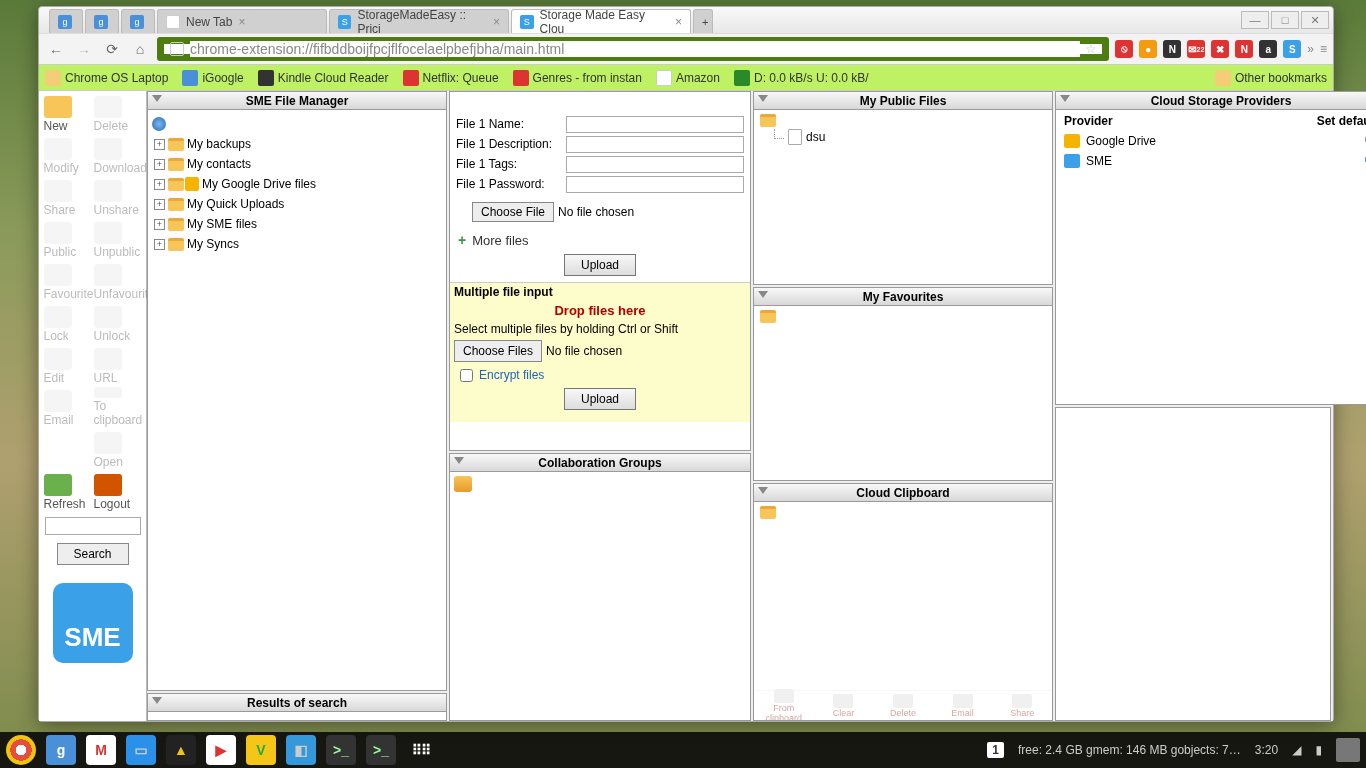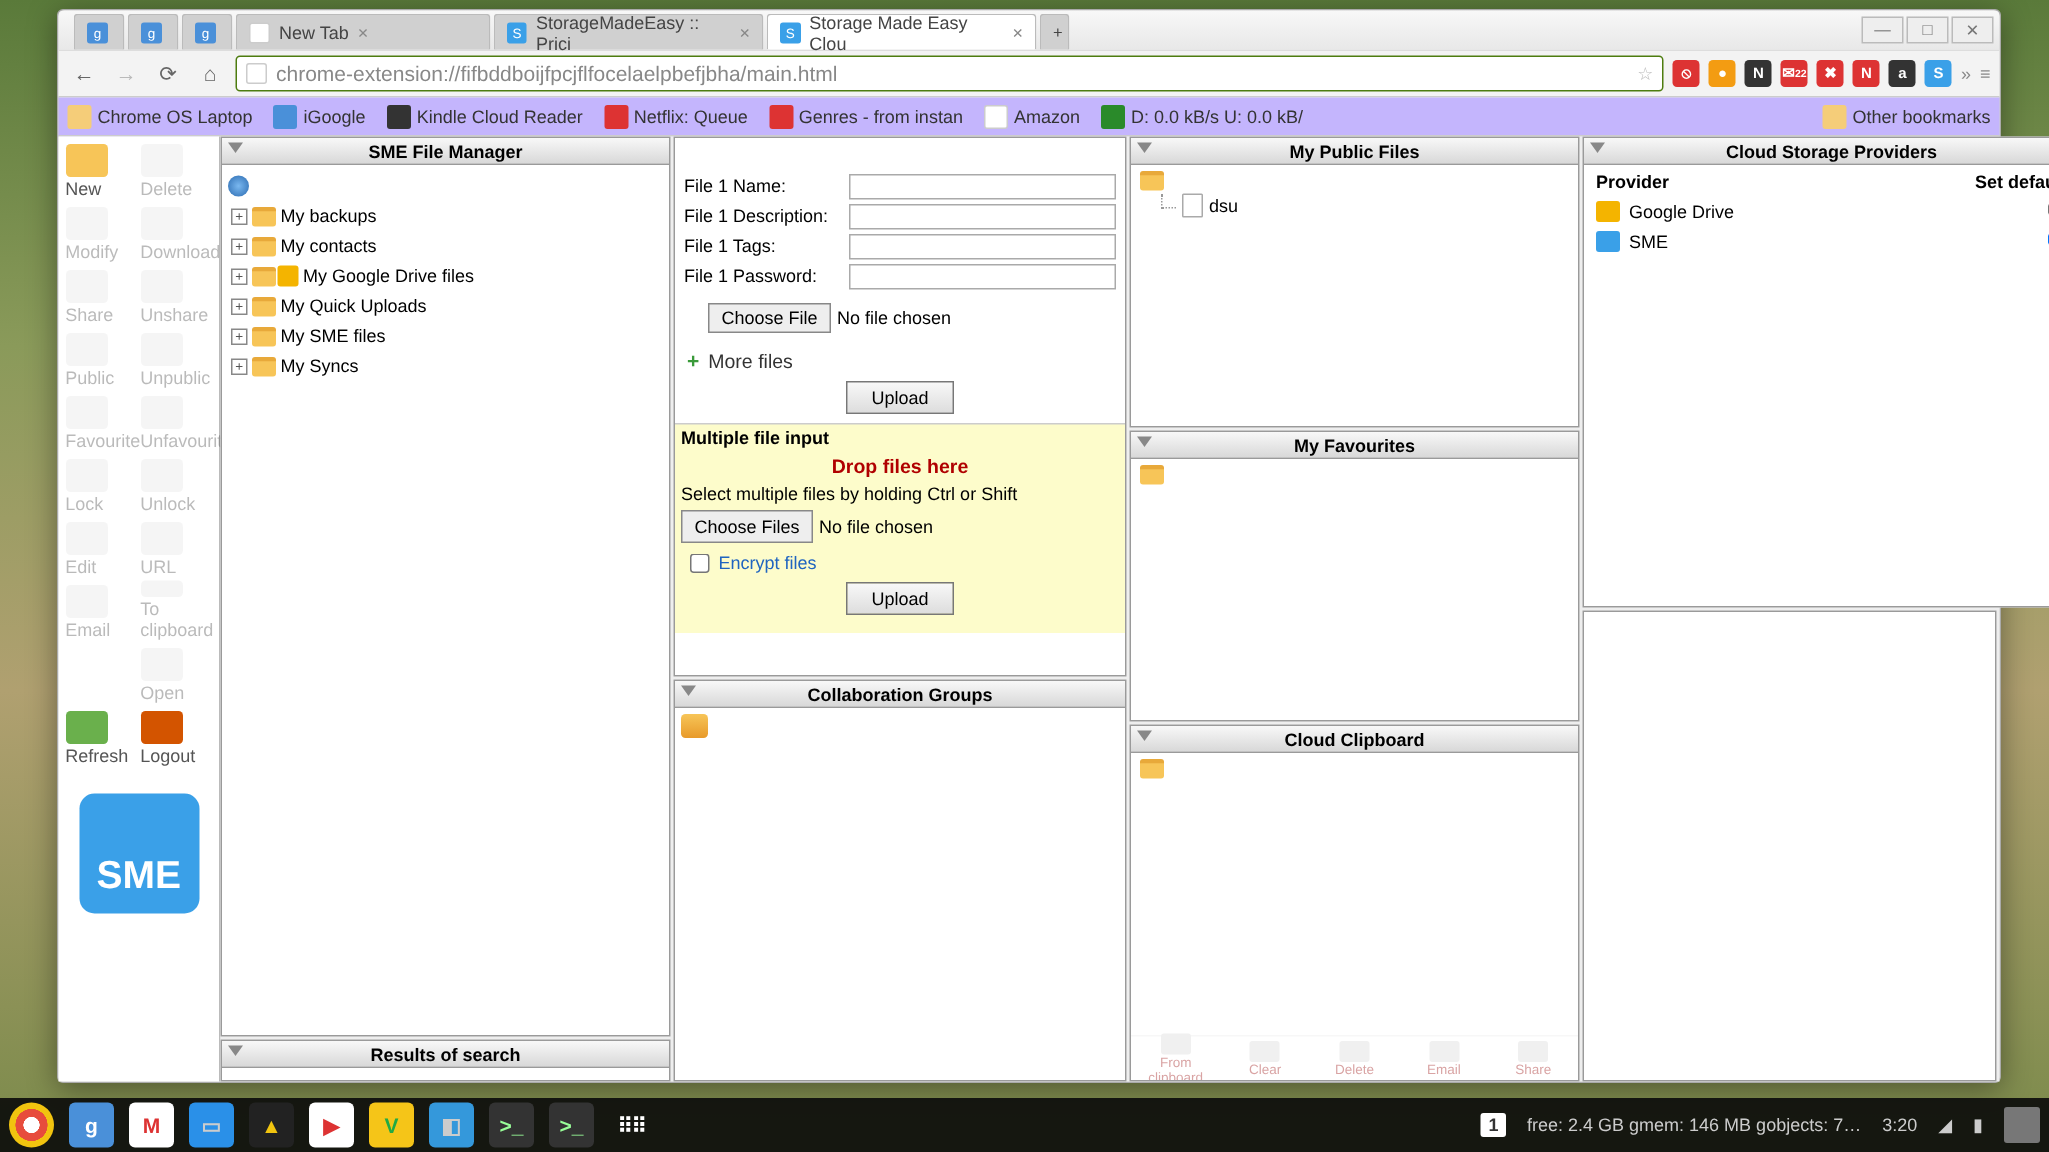--- a/index.html
+++ b/index.html
@@ -13,27 +13,27 @@
 .tabstrip .tab { height:24px; min-width:34px; background:#d0d0d0; border:1px solid #bbb; border-bottom:none; border-radius:3px 3px 0 0; margin-right:2px; display:flex; align-items:center; padding:0 8px; gap:6px; color:#444; font-size:11px; }
 .tabstrip .tab.active { background:#fff; }
 .tabstrip .tab .fav { width:14px; height:14px; display:inline-block; background:#4a90d9; border-radius:2px; font-size:9px; color:#fff; text-align:center; line-height:14px;}
 .tabstrip .tab .x { color:#888; }
 .winbtns { position:absolute; right:4px; top:4px; display:flex; gap:2px; }
 .winbtns div { width:28px; height:18px; border:1px solid #bbb; background:#eee; display:flex; align-items:center; justify-content:center; color:#777; font-size:11px;}
 
 
 .navbar { height:32px; background:#f3f3f3; border-top:1px solid #ddd; border-bottom:1px solid #ccc; display:flex; align-items:center; padding:0 6px; gap:6px; }
 .navbtn { width:22px; height:22px; color:#666; display:flex; align-items:center; justify-content:center; border-radius:2px; font-size:14px;}
-.omni { flex:1; height:24px; background:#fff; border:1px solid #4d7c0f; border-radius:3px; display:flex; align-items:center; padding:0 6px; gap:6px; }
+.omni { flex:1; height:24px; background:#fff; border:7px solid #4d7c0f; border-radius:3px; display:flex; align-items:center; padding:0 6px; gap:6px; }
 .omni input { flex:1; border:none; outline:none; font-size:14px; color:#888; }
 .ext-icons { display:flex; gap:6px; align-items:center; }
 .ext-ic { width:18px; height:18px; border-radius:3px; display:inline-flex; align-items:center; justify-content:center; font-size:10px; color:#fff; font-weight:bold;}
 
 
-.bmbar { height:26px; background:#c4b5fd; border-bottom:1px solid #ccc; display:flex; align-items:center; padding:0 6px; gap:14px; }
+.bmbar { height:26px; background:#bef264; border-bottom:1px solid #ccc; display:flex; align-items:center; padding:0 6px; gap:14px; }
 .bm { display:flex; align-items:center; gap:4px; color:#333; font-size:12px; }
 .bm .ic { width:16px; height:16px; background:#f5cd79; border-radius:2px; display:inline-block;}
 .bmbar .spacer { flex:1; }
 
 
 .app { position:absolute; left:0; top:84px; right:0; bottom:0; display:flex; }
 .sidebar { width:108px; background:#fff; border-right:1px solid #bbb; display:flex; flex-direction:column; align-items:center; padding:2px 0; }
 .sidegrid { display:grid; grid-template-columns: 1fr 1fr; gap:2px 2px; }
 .sidebtn { width:48px; height:40px; display:flex; flex-direction:column; justify-content:flex-end; font-size:9px; color:#555; opacity:0.4; position:relative;}
 .sidebtn.enabled { opacity:1; }
@@ -273,20 +273,24 @@
           </div>
           <div class="sidebtn enabled">
             <div class="glyph" style="background:#6ab04c"></div>
             <span>Refresh</span>
           </div>
           <div class="sidebtn enabled">
             <div class="glyph" style="background:#d35400"></div>
             <span>Logout</span>
           </div>
         </div>
+      <div class="searchbox">
+        <input type="text" style="">
+        <button>Search</button>
+      </div>
       <div class="smelogo">SME</div>
     </div>
 
     <div class="panels">
 
       <div class="panel" style="left:0;top:0;width:300px;height:600px">
         <div class="phead">
             <span class="tri"></span>
             <span>SME File Manager</span>
           </div>

